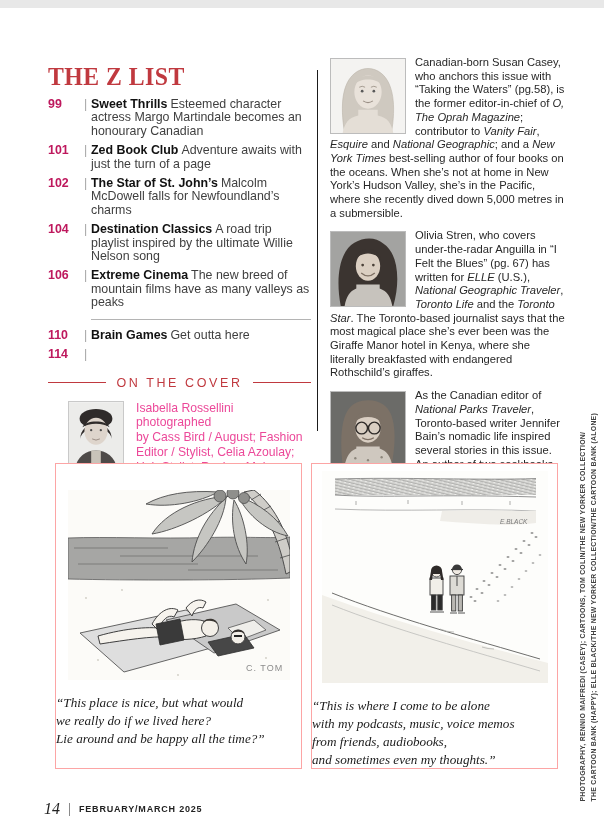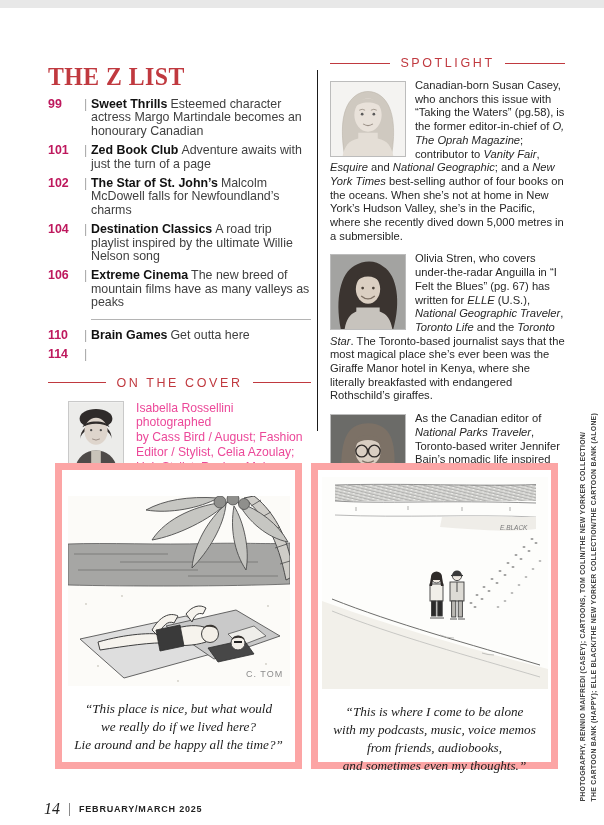--- a/index.html
+++ b/index.html
@@ -44,21 +44,21 @@
                border:1px solid #bcbcbc; box-sizing:border-box; background:#eee; }
 
   
   .zoom-band{ position:absolute; left:48px; top:429px; width:514px; display:flex; align-items:center; }
   .zoom-bar{ height:4px; background:#121212; flex:1; }
   .zoom-title{ font-family:"Liberation Serif",serif; font-weight:bold; font-size:15.5px;
                letter-spacing:1.5px; color:#121212; margin:0 13px; }
 
   
   .panel{ position:absolute; top:455px; width:247px; height:306px; background:#fff;
-          border:7px solid #fca5a5; box-sizing:border-box; text-align:center; }
+          border:1px solid #fca5a5; box-sizing:border-box; text-align:left; }
   .panel-happy{ left:55px; } .panel-alone{ left:311px; }
   .cartoon{ display:block; margin:0 auto; }
   .cartoon-happy{ margin-top:26px; } .cartoon-alone{ margin-top:7px; }
   .caption{ font-family:"Liberation Serif",serif; font-style:italic; font-size:13.2px;
             line-height:1.36; color:#1b1b1b; white-space:pre-line; margin-top:14px; }
 
   
   .footer{ position:absolute; left:44px; top:792px; display:flex; align-items:center; gap:9px; }
   .page-num{ font-family:"Liberation Serif",serif; font-style:italic; font-size:16px; color:#222; }
   .footer-rule{ width:1px; height:13px; background:#8a8a8a; }
@@ -133,21 +133,20 @@
 by Cass Bird / August; Fashion
 Editor / Stylist, Celia Azoulay;
 Hair Stylist, Recine; Makeup
 Artist, Romy Soleimani</div>
     </div>
   </div>
 
   <div class="col-rule"></div>
 
   <div class="right-col">
-    <div class="rule-header spot-header">SPOTLIGHT</div>
 
     <div class="spot-para">
       <svg class="spot-photo" viewBox="0 0 76 76">
         <rect width="76" height="76" fill="#f4f3f1"></rect>
         <path d="M14,76 C9,46 12,25 24,15 C32,8 44,8 52,15 C64,25 67,48 62,76 Z" fill="#cfc9c0" stroke="#bab3a9" stroke-width="0.6"></path>
         <ellipse cx="38" cy="34" rx="14" ry="17" fill="#e9e2da"></ellipse>
         <path d="M23,27 C26,14 50,14 53,27 C46,19 30,19 23,27 Z" fill="#cfc9c0"></path>
         <circle cx="32" cy="33" r="1.4" fill="#5a5a5a"></circle>
           <circle cx="44" cy="33" r="1.4" fill="#5a5a5a"></circle>
         <path d="M29,29 q3,-2 6,0 M41,29 q3,-2 6,0" stroke="#a39a8f" stroke-width="1" fill="none"></path>

